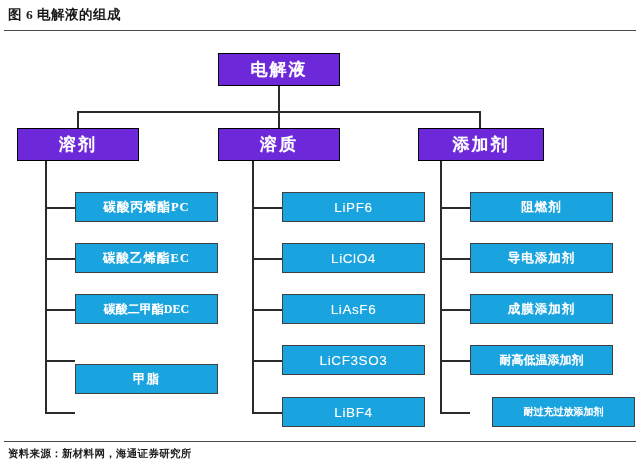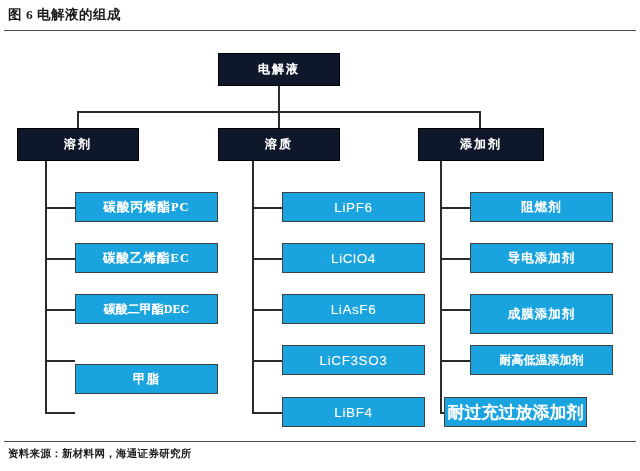--- a/index.html
+++ b/index.html
@@ -66,25 +66,25 @@
     position: absolute;
     box-sizing: border-box;
     display: flex;
     align-items: center;
     justify-content: center;
     text-align: center;
     color: #ffffff;
     z-index: 3;
   }
   .node-root, .node-mid {
-    background: #0f172a;
+    background: #6d28d9;
     border: 1.5px solid #000000;
     font-family: "Liberation Serif", "DejaVu Serif", serif;
     font-weight: bold;
-    font-size: 12px;
+    font-size: 17px;
     letter-spacing: 2px;
     text-shadow: 0 0 1px rgba(255,255,255,0.45);
   }
   .node-leaf {
     background: #19A3DF;
     border: 1px solid #404040;
     font-family: "Liberation Serif", "DejaVu Serif", serif;
     font-weight: bold;
     font-size: 12.5px;
     letter-spacing: 1px;
@@ -189,26 +189,26 @@
   <div class="line line-h" style="left:440px; top:277px; width:30px;"></div>
   <div class="line line-h" style="left:440px; top:328px; width:30px;"></div>
   <div class="line line-h" style="left:440px; top:380px; width:30px;"></div>
 
   <div class="node node-leaf" style="left:470px; top:211px; width:143px; height:30px;">
     <span>导电添加剂</span>
   </div>
   <div class="node node-leaf" style="left:470px; top:160px; width:143px; height:30px;">
     <span>阻燃剂</span>
   </div>
-  <div class="node node-leaf" style="left:470px; top:262px; width:143px; height:40px;">
+  <div class="node node-leaf" style="left:470px; top:262px; width:143px; height:30px;">
     <span>成膜添加剂</span>
   </div>
   <div class="node node-leaf tight" style="left:470px; top:313px; width:143px; height:30px;">
     <span>耐高低温添加剂</span>
   </div>
-  <div class="node node-leaf tight" style="left:444px; top:365px; width:143px; height:30px; font-size:17px; letter-spacing:0px;">
+  <div class="node node-leaf tight" style="left:492px; top:365px; width:143px; height:30px; font-size:10px; letter-spacing:0px;">
     <span>耐过充过放添加剂</span>
   </div>
 
 </div>
 
 <div class="rule" id="rule-bottom"></div>
 <div id="figure-footer">资料来源：新材料网，海通证券研究所</div>
 
 </body></html>

